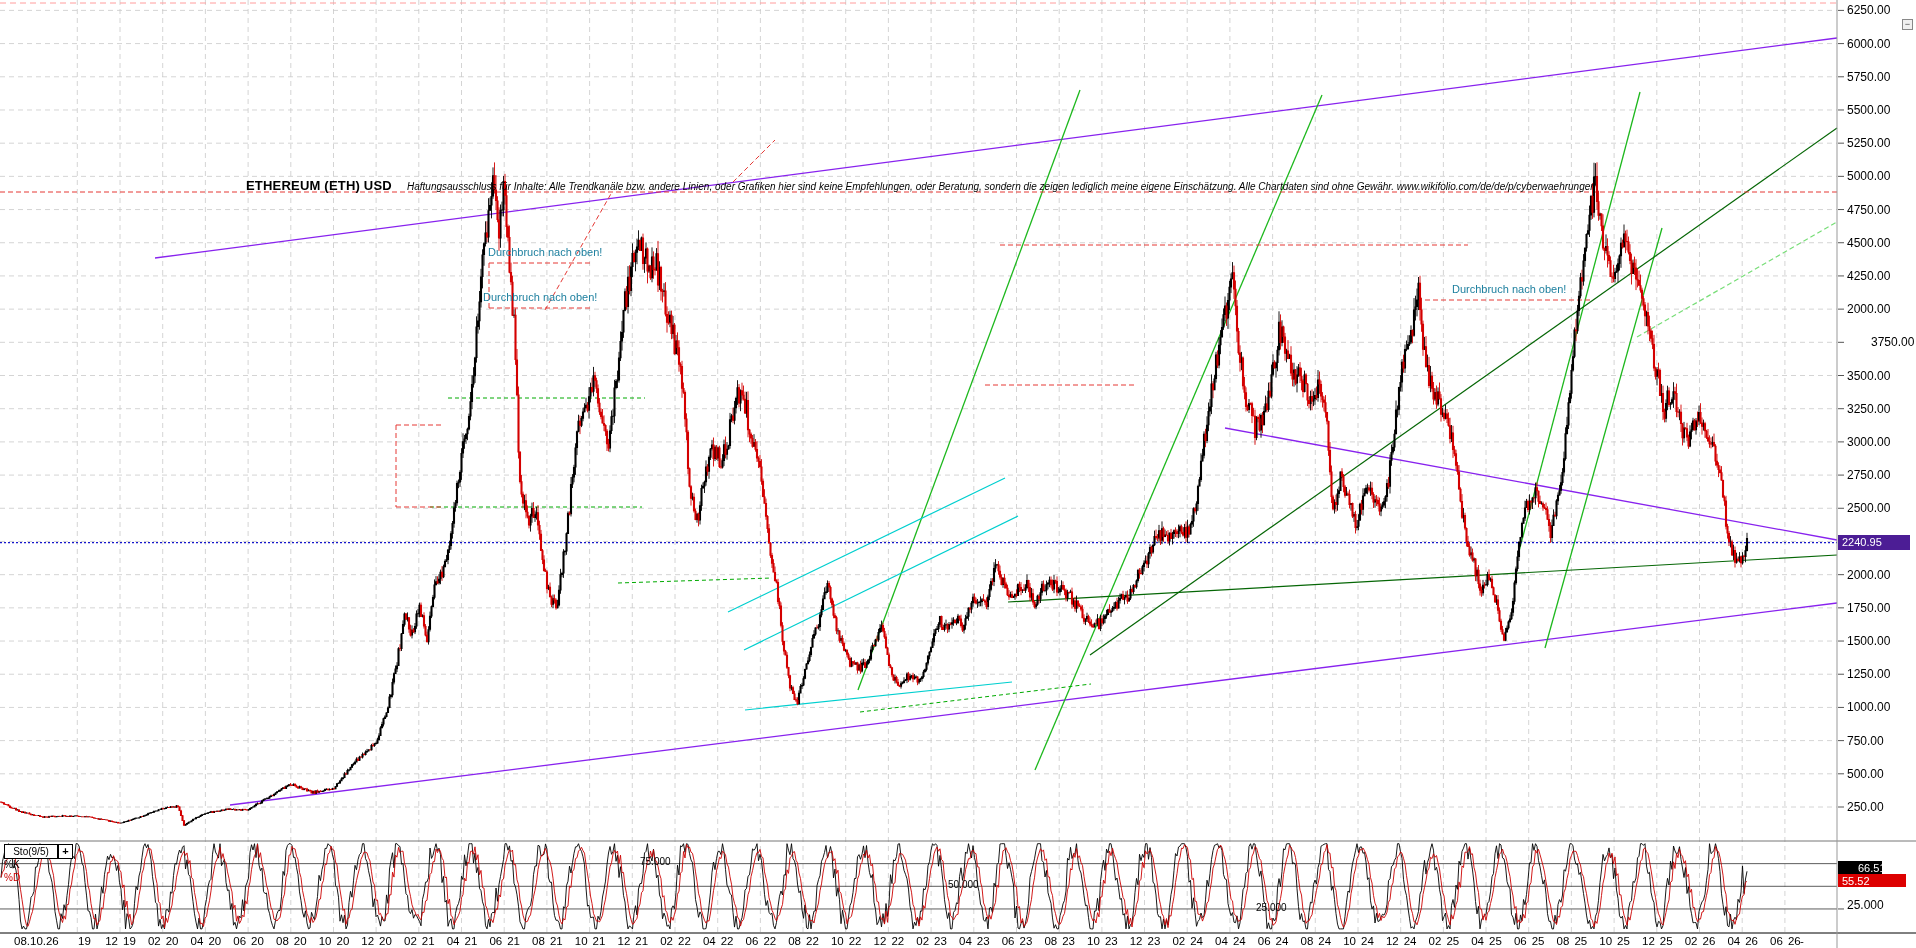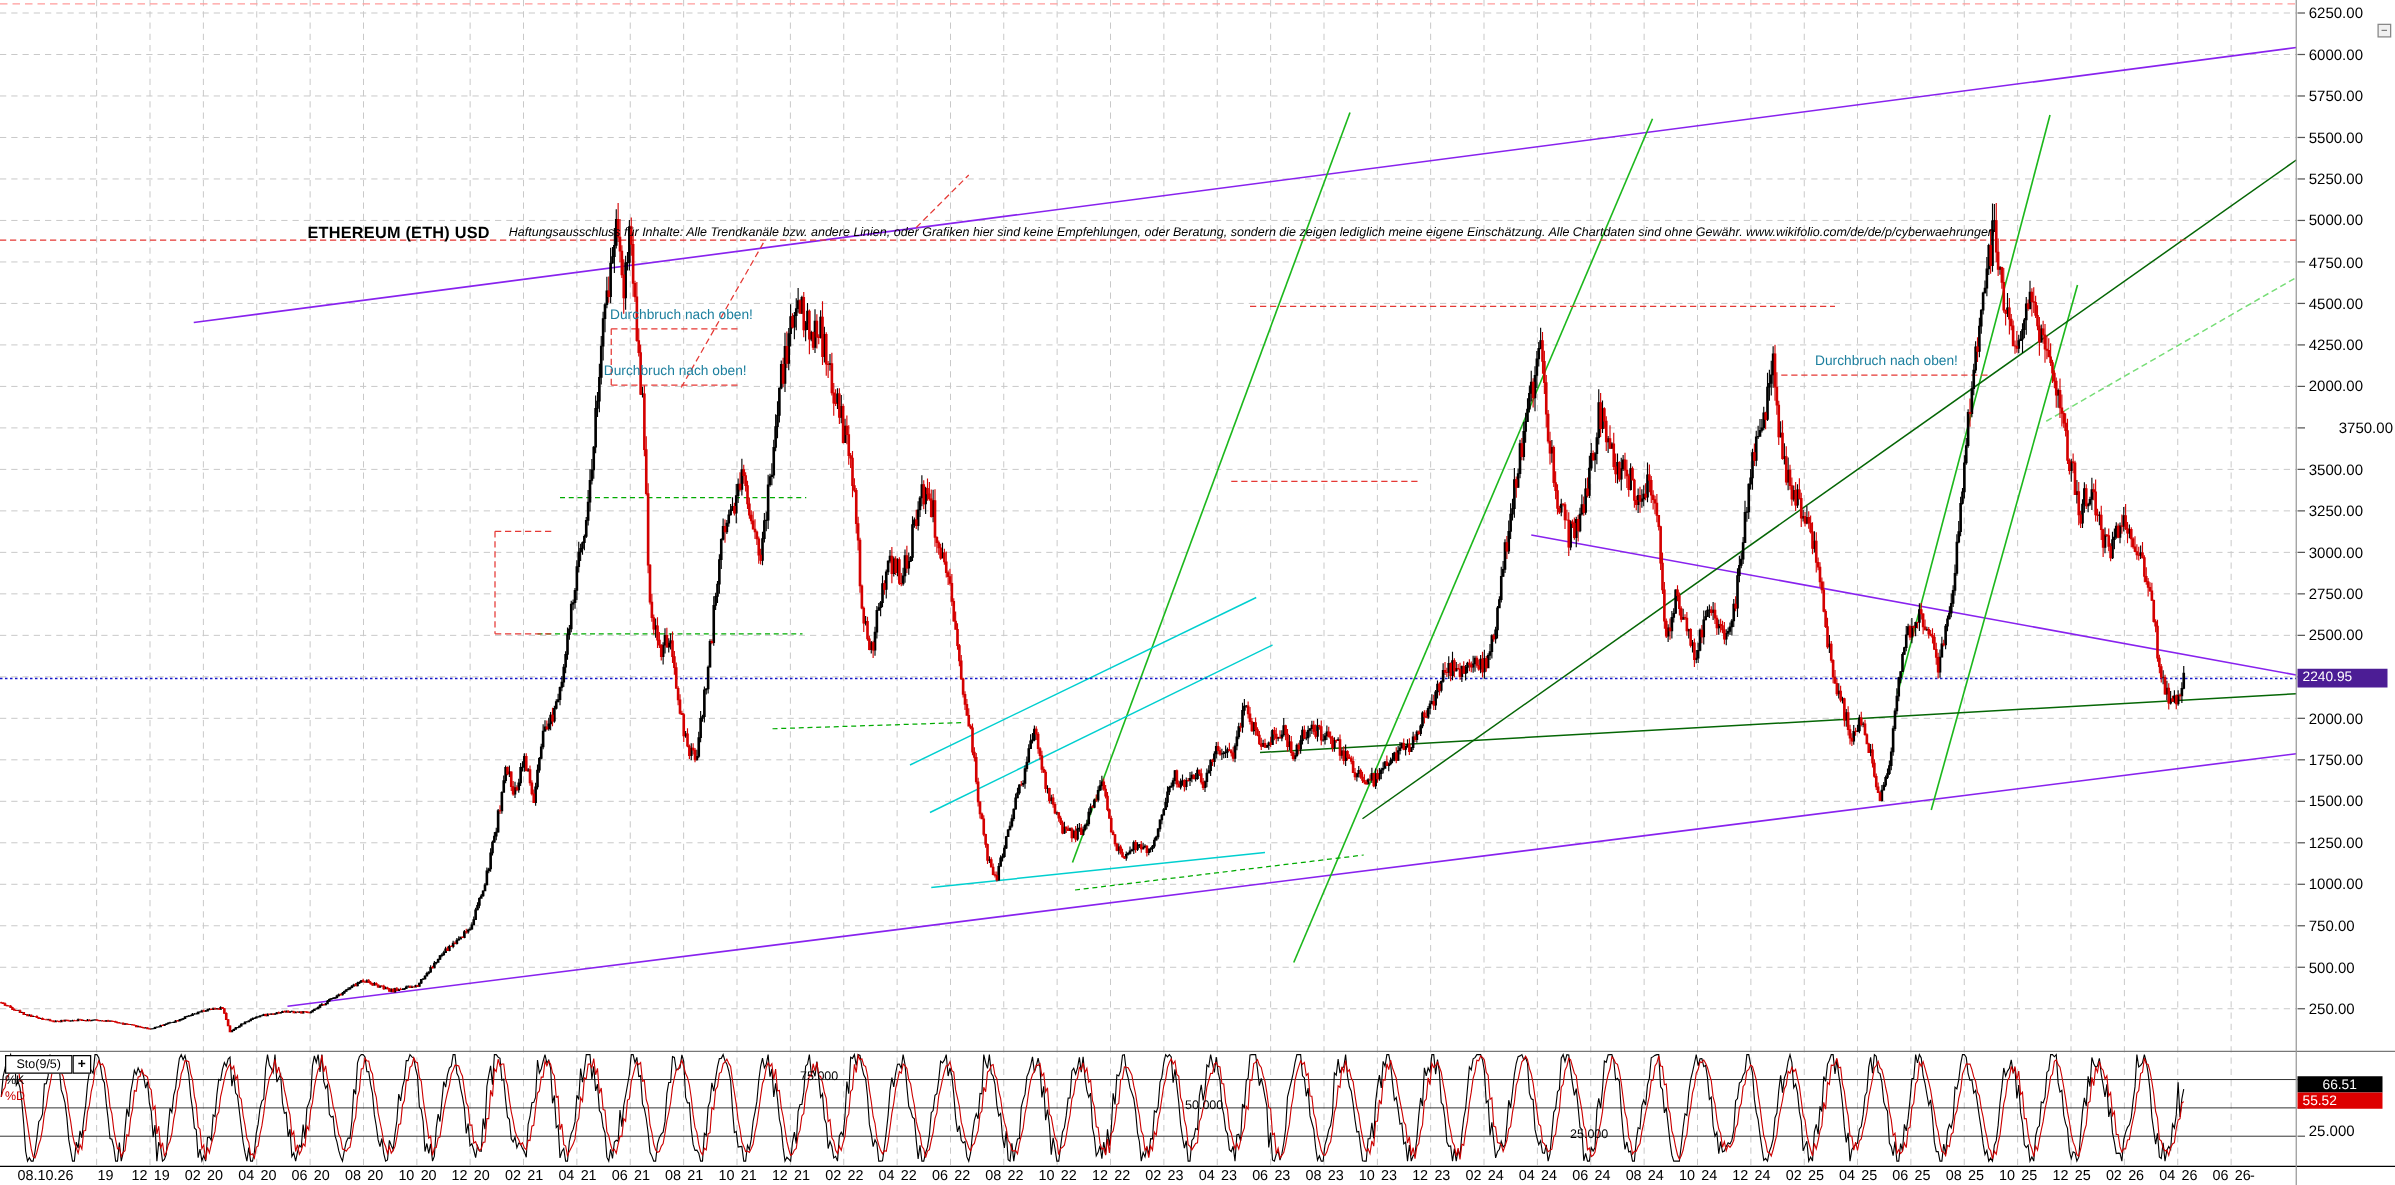--- a/index.html
+++ b/index.html
@@ -286,21 +286,21 @@
       <div class="lbl xlbl" style="left: 1787.9px; top: 935px;">26</div>
       <div class="lbl xlbl" style="left: 1800px; top: 935px;">-</div>
     </div>
   <div id="osc-level-labels">
       <div class="lvl" style="left: 640px; top: 856px; text-align: center;">75.000</div>
       <div class="lvl" style="left: 948px; top: 879px;">50.000</div>
       <div class="lvl" style="left: 1256px; top: 902px;">25.000</div>
     </div>
 
   <div class="badge" style="left: 1838px; top: 535px; width: 72px; height: 15px; background: #4c1d95;" id="price-badge">2240.95</div>
-  <div class="badge" style="left: 1838px; top: 861px; width: 68px; height: 13px; background: rgb(0, 0, 0); padding-left: 20px;" id="k-badge">66.51</div>
+  <div class="badge" style="left: 1838px; top: 861px; width: 44px; height: 13px; background: rgb(0, 0, 0); padding-left: 20px;" id="k-badge">66.51</div>
   <div class="badge" style="left: 1838px; top: 874px; width: 68px; height: 13px; background: rgb(221, 0, 0);" id="d-badge">55.52</div>
   <div class="lbl pricelbl" style="left:1847px;top:898px;">25.000</div>
 
   <div class="stobox" style="left:4px;top:844px;width:52px;height:13px;">Sto(9/5)</div>
   <div class="plusbox" style="left:58px;top:844px;width:13px;height:13px;">+</div>
   <div class="lbl osclbl" style="left:4px;top:859px;">%K</div>
   <div class="lbl osclbl" style="left:4px;top:872px;color:#cc0000;">%D</div>
 
   <div class="minbtn" style="left:1902px;top:19px;">−</div>
 </div>

